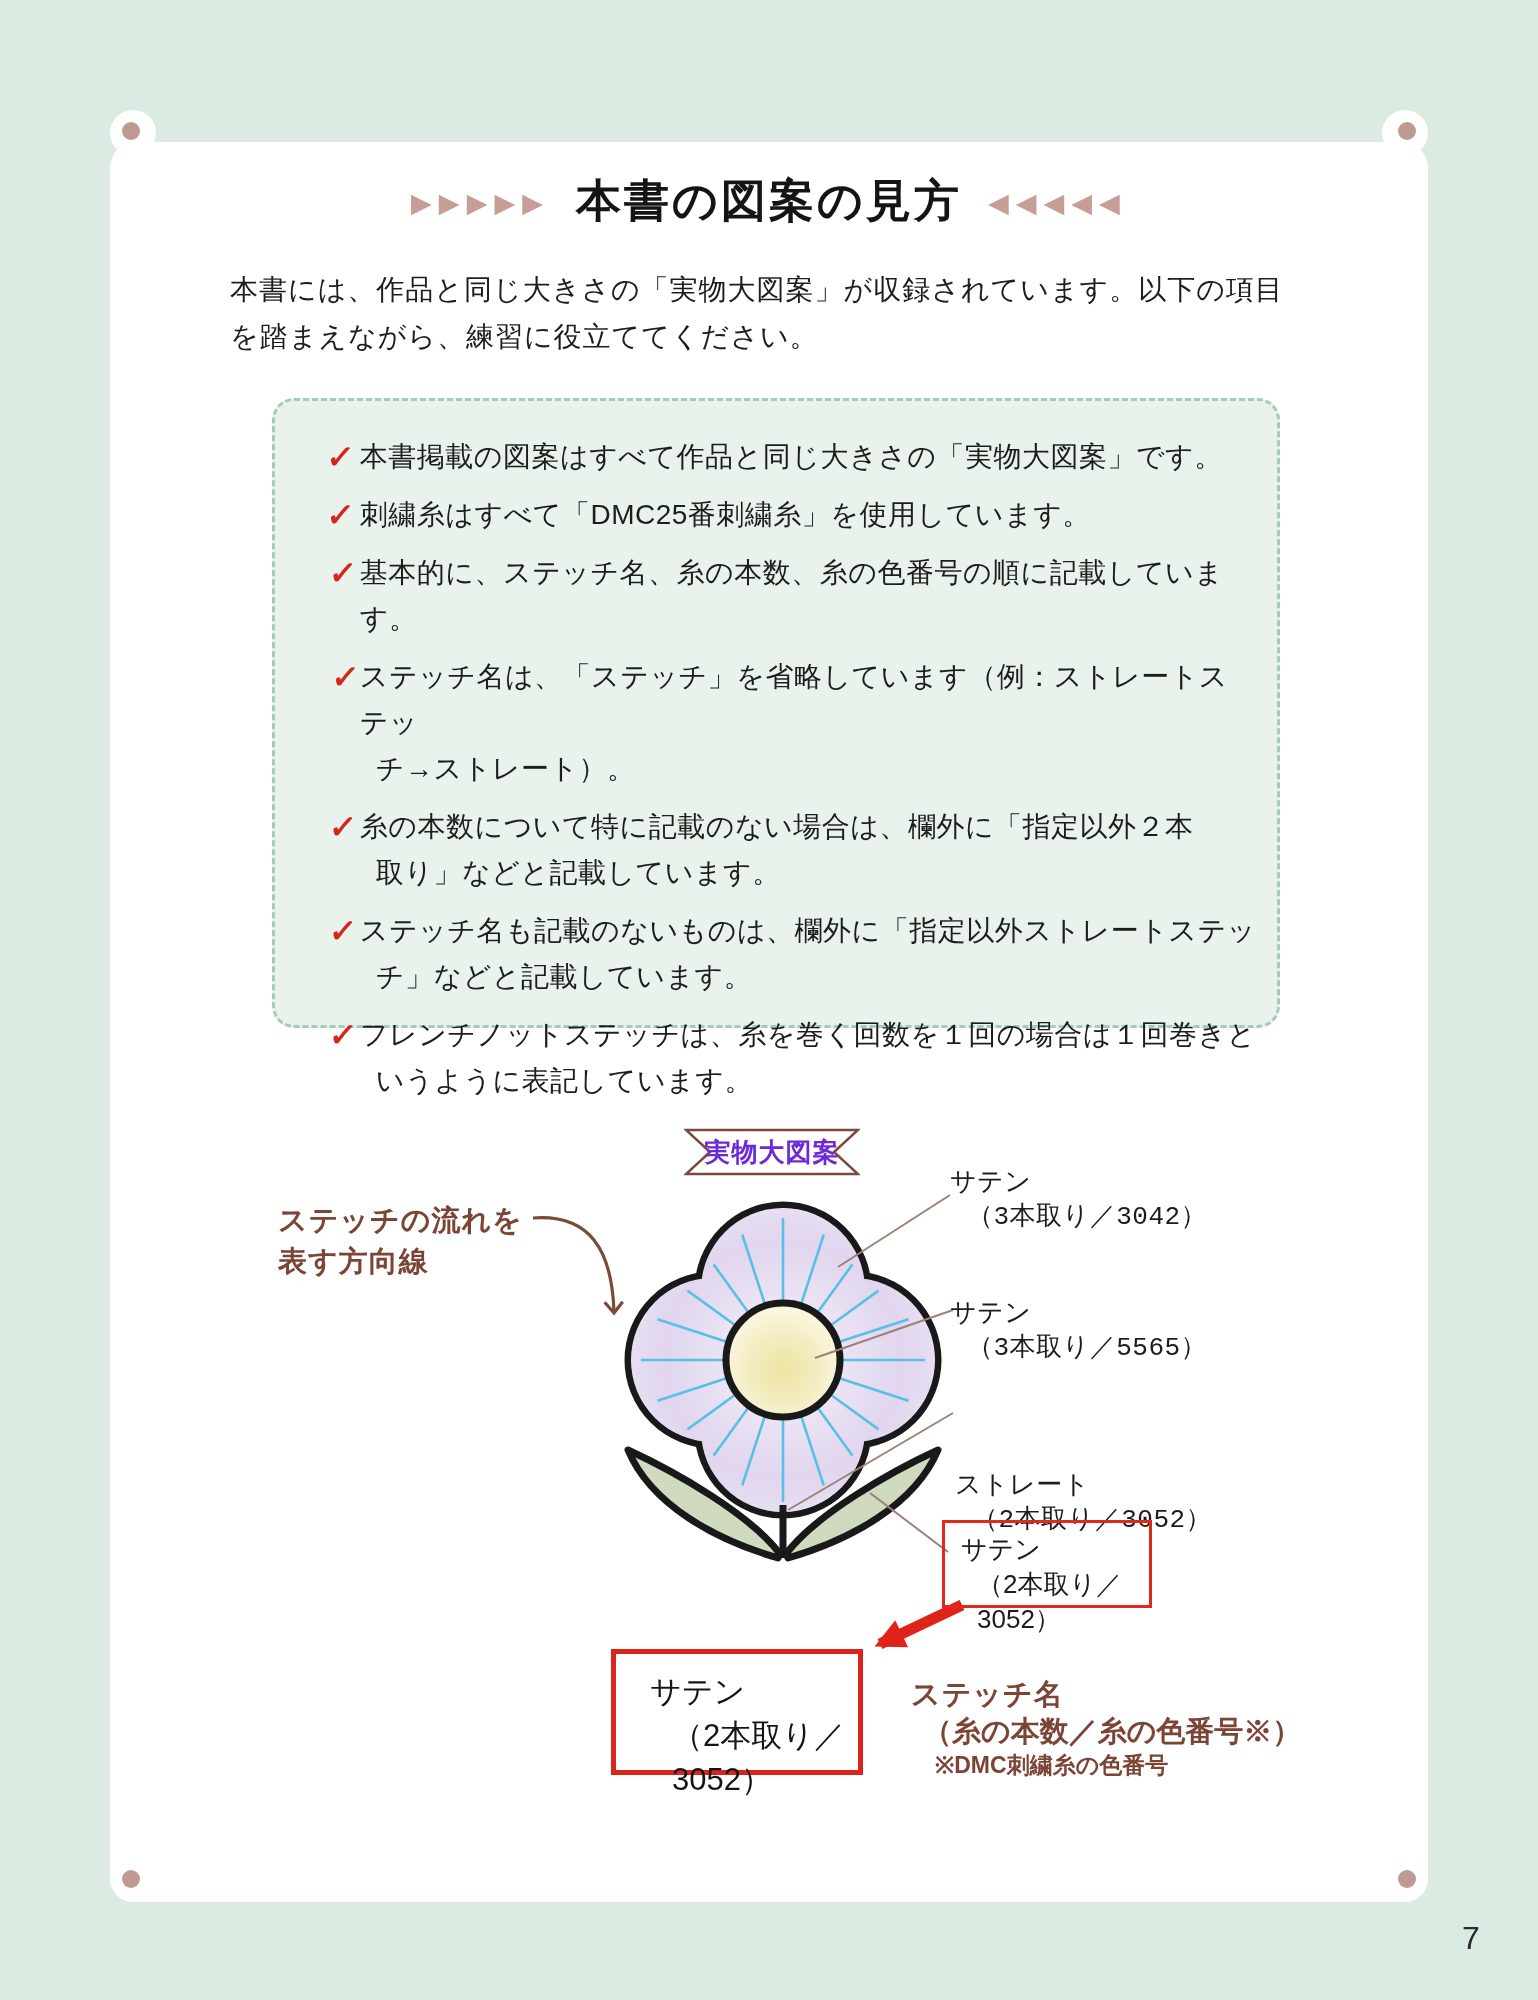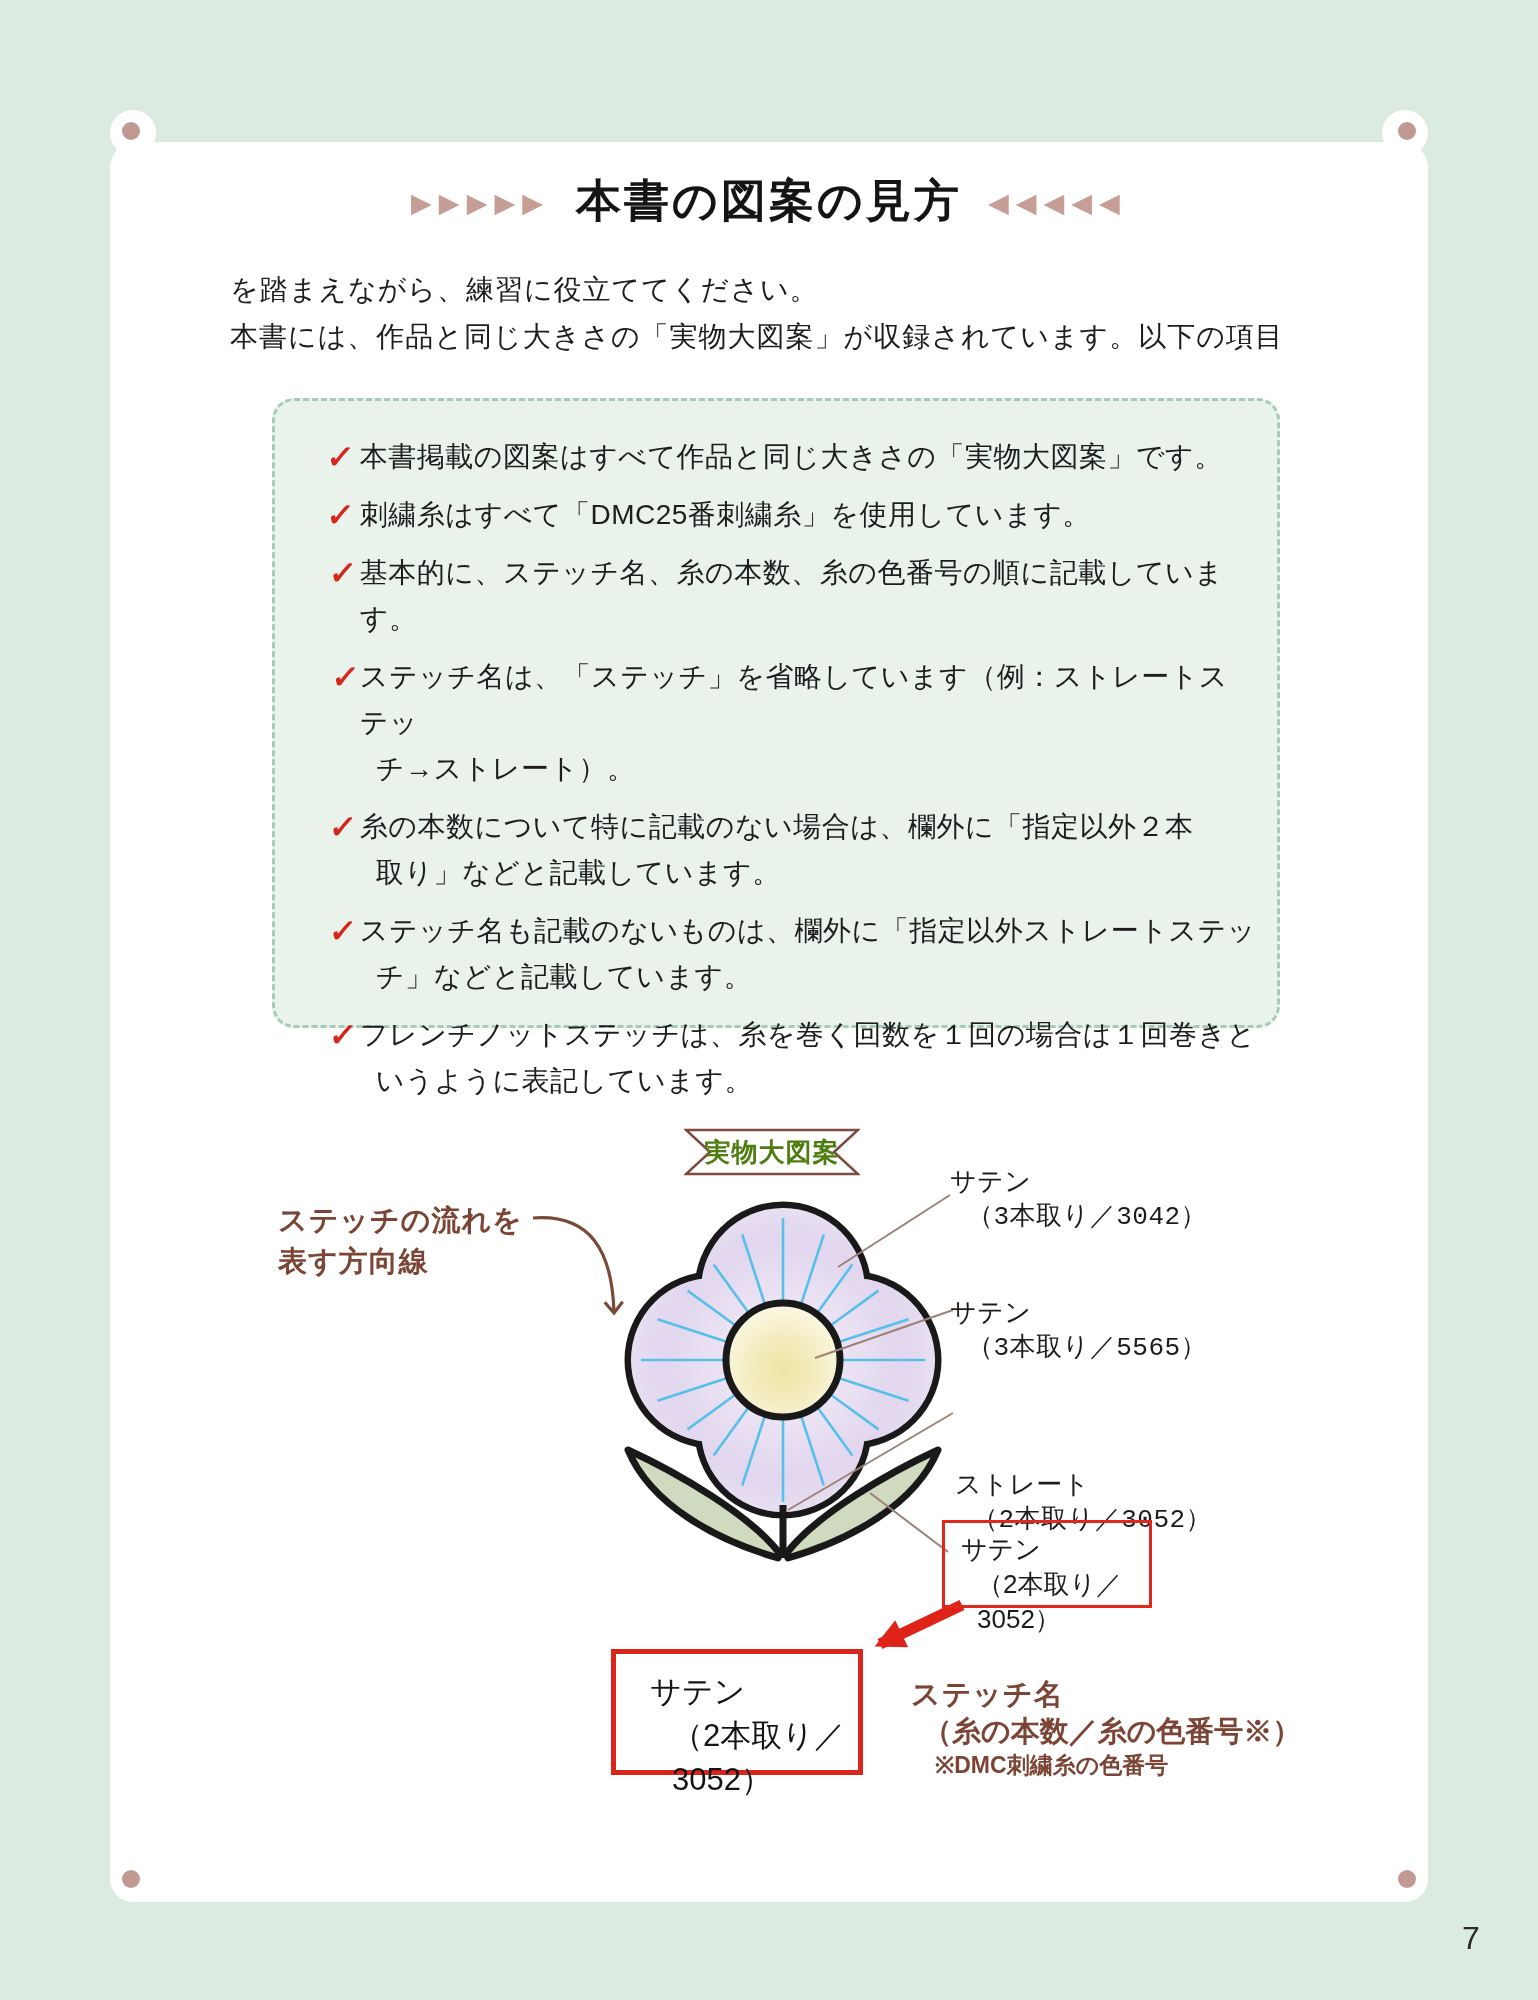--- a/index.html
+++ b/index.html
@@ -56,21 +56,21 @@
   }
   .itxt{font-size:28px;line-height:46px;letter-spacing:0.5px;color:#1d1d1d;}
   .itxt .l2{padding-left:16px;}
   .itxt .l2:empty{display:none;}
   
   .banner{position:absolute;left:684px;top:1128px;width:176px;height:48px;}
   .banner svg{position:absolute;left:0;top:0;}
   .banner-label{
     position:absolute;left:0;top:0;width:176px;height:48px;
     display:flex;align-items:center;justify-content:center;
-    font-size:26px;font-weight:700;color:#4d7c0f;letter-spacing:1px;
+    font-size:26px;font-weight:700;color:#6d28d9;letter-spacing:1px;
   }
   
   .diagram-svg{position:absolute;left:250px;top:1120px;}
   
   .brown-label{
     position:absolute;left:278px;top:1200px;
     font-size:29px;font-weight:700;color:#7c4434;line-height:41px;
     letter-spacing:1px;
   }
   .stitch-label{
@@ -122,22 +122,22 @@
   <div class="corner-dot" style="left:122px;top:1870px;"></div>
   <div class="corner-dot" style="left:1398px;top:1870px;"></div>
 
   <div class="title-row">
     <span class="tri">▶▶▶▶▶</span>
     <span class="page-title">本書の図案の見方</span>
     <span class="tri">◀◀◀◀◀</span>
   </div>
 
   <div class="intro">
+    <div>本書には、作品と同じ大きさの「実物大図案」が収録されています。以下の項目</div>
     <div>を踏まえながら、練習に役立ててください。</div>
-    <div>本書には、作品と同じ大きさの「実物大図案」が収録されています。以下の項目</div>
   </div>
 
   <div class="notes">
     <div class="item">
       <span class="chk">✓</span>
       <div class="itxt">
           <div class="l1">本書掲載の図案はすべて作品と同じ大きさの「実物大図案」です。</div>
         </div>
     </div>
     <div class="item">

